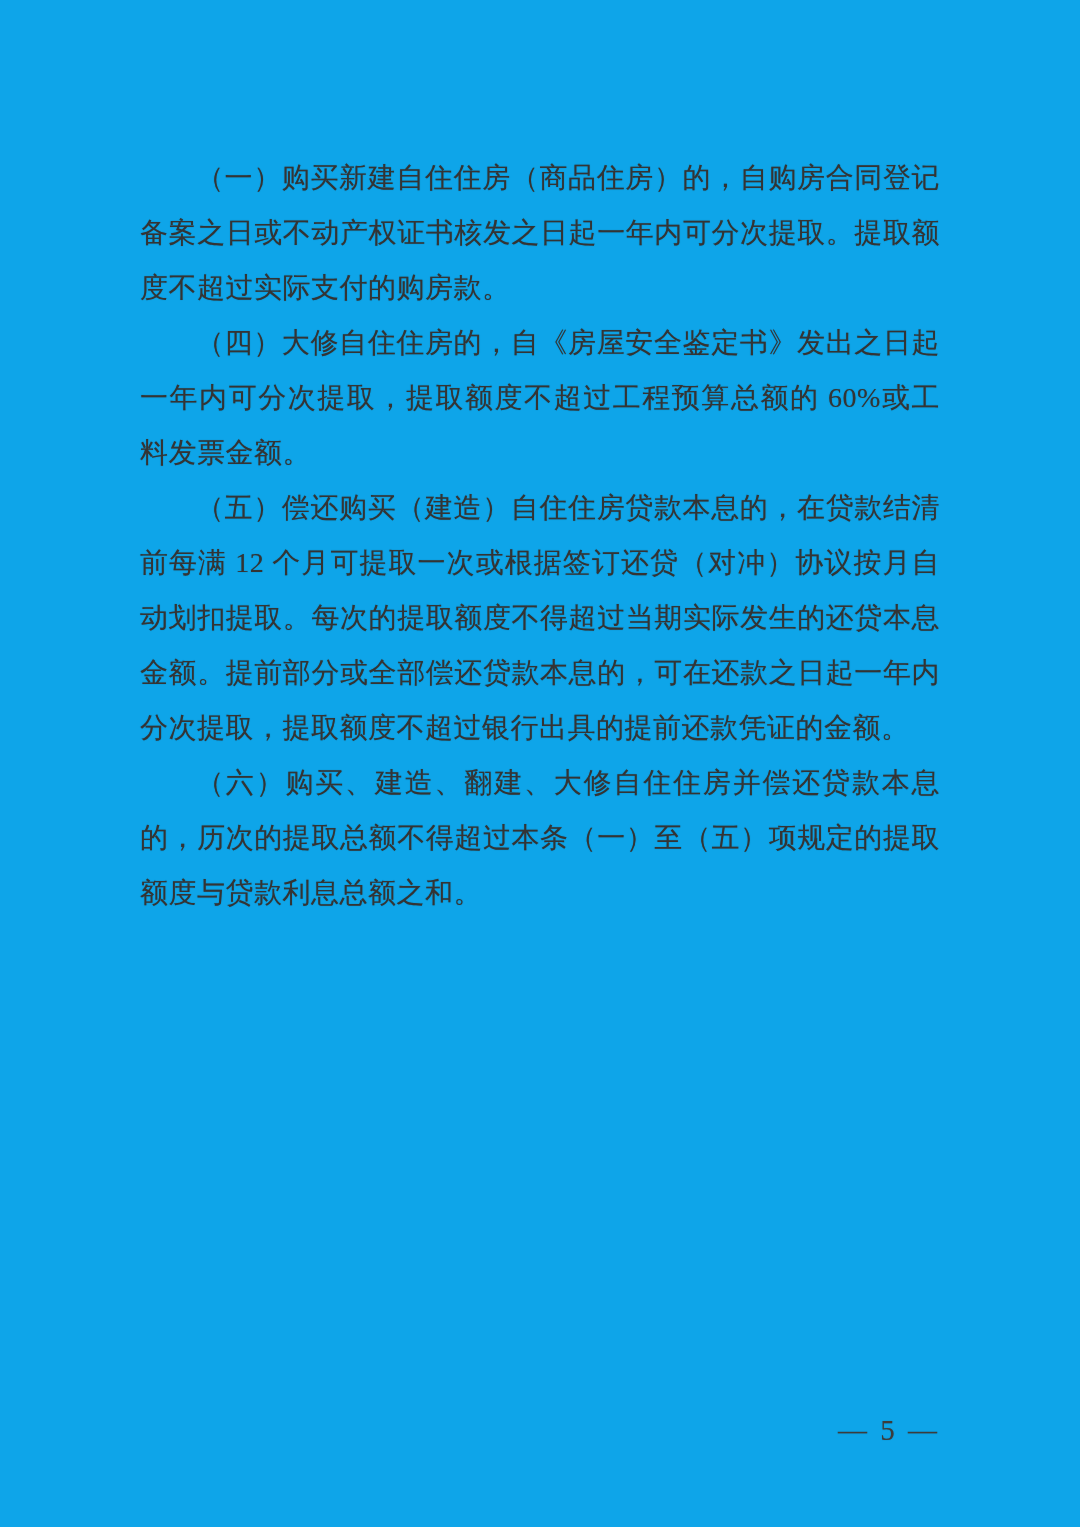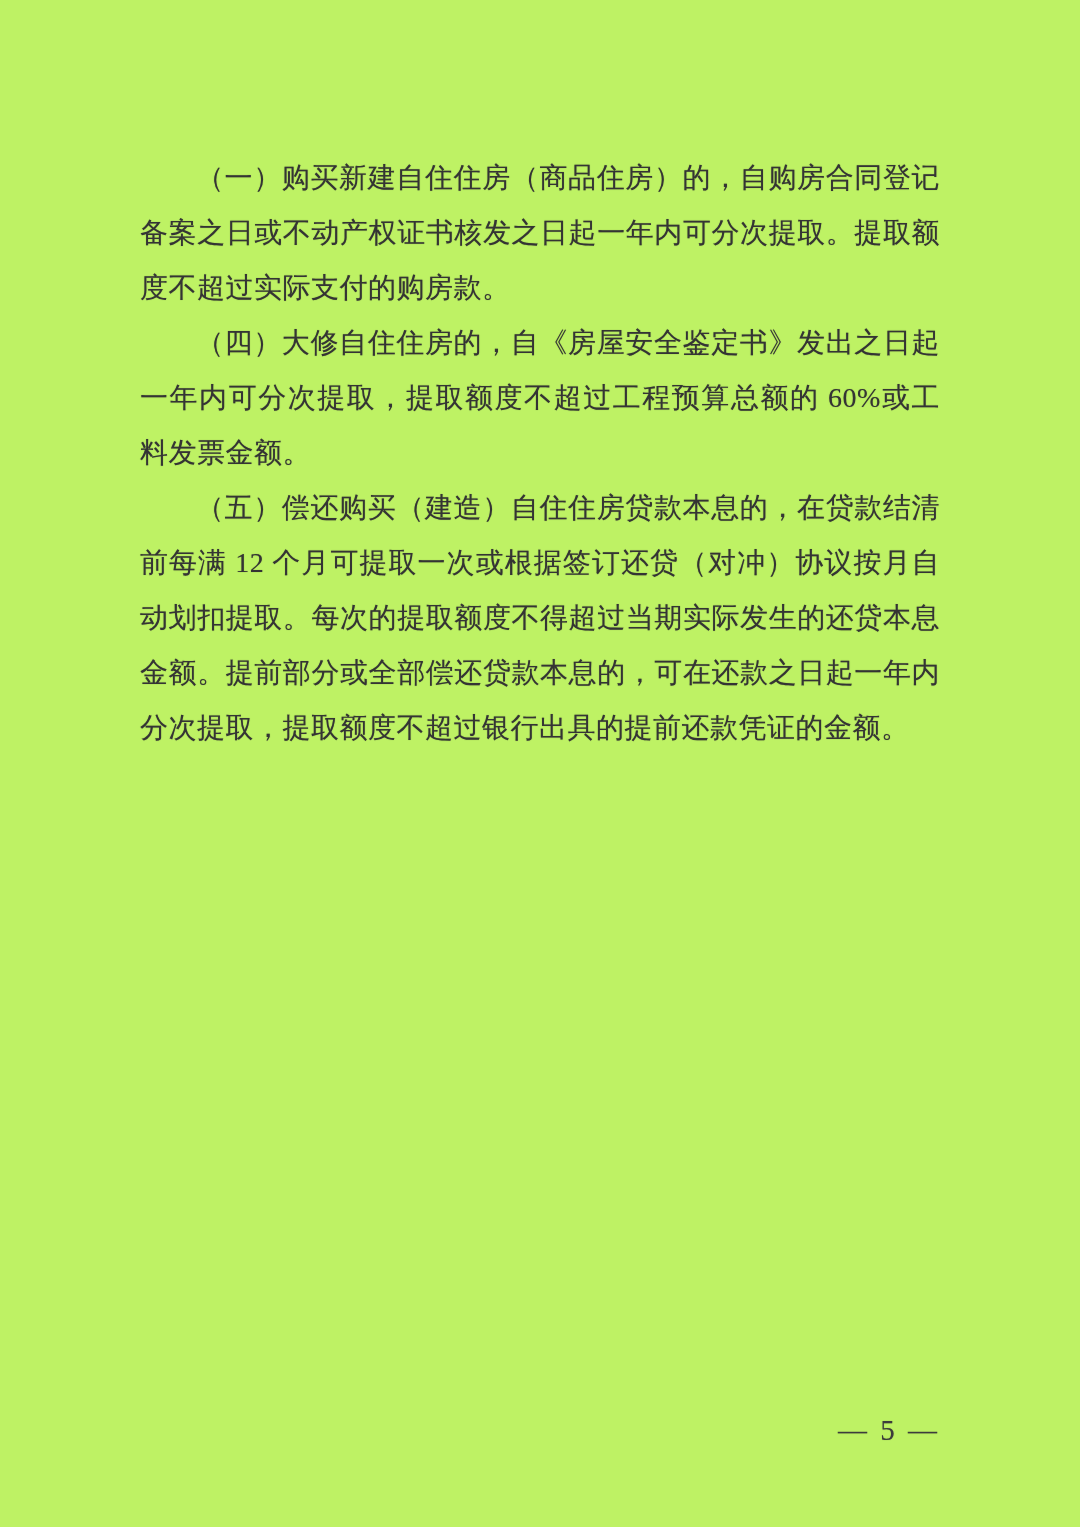--- a/index.html
+++ b/index.html
@@ -13,21 +13,21 @@
     position: relative;
     overflow: hidden;
     font-family: "Liberation Serif", "DejaVu Serif", serif;
   }
   .page {
     position: absolute;
     left: 0;
     top: 0;
     width: 1080px;
     height: 1527px;
-    background: #bef264;
+    background: #0ea5e9;
   }
   .doc-body {
     position: absolute;
     left: 140px;
     top: 150px;
     width: 800px;
     color: #343434;
     font-size: 28px;
     line-height: 55px;
     letter-spacing: 0.5px;
@@ -53,15 +53,16 @@
   }
 </style>
 </head>
 <body>
 
 <div class="page">
   <div class="doc-body">
       <p>（一）购买新建自住住房（商品住房）的，自购房合同登记备案之日或不动产权证书核发之日起一年内可分次提取。提取额度不超过实际支付的购房款。</p>
       <p>（四）大修自住住房的，自《房屋安全鉴定书》发出之日起一年内可分次提取，提取额度不超过工程预算总额的 60%或工料发票金额。</p>
       <p>（五）偿还购买（建造）自住住房贷款本息的，在贷款结清前每满 12 个月可提取一次或根据签订还贷（对冲）协议按月自动划扣提取。每次的提取额度不得超过当期实际发生的还贷本息金额。提前部分或全部偿还贷款本息的，可在还款之日起一年内分次提取，提取额度不超过银行出具的提前还款凭证的金额。</p>
+      <p>（六）购买、建造、翻建、大修自住住房并偿还贷款本息的，历次的提取总额不得超过本条（一）至（五）项规定的提取额度与贷款利息总额之和。</p>
     </div>
   <div class="page-footer">— 5 —</div>
 </div>
 
 </body></html>

